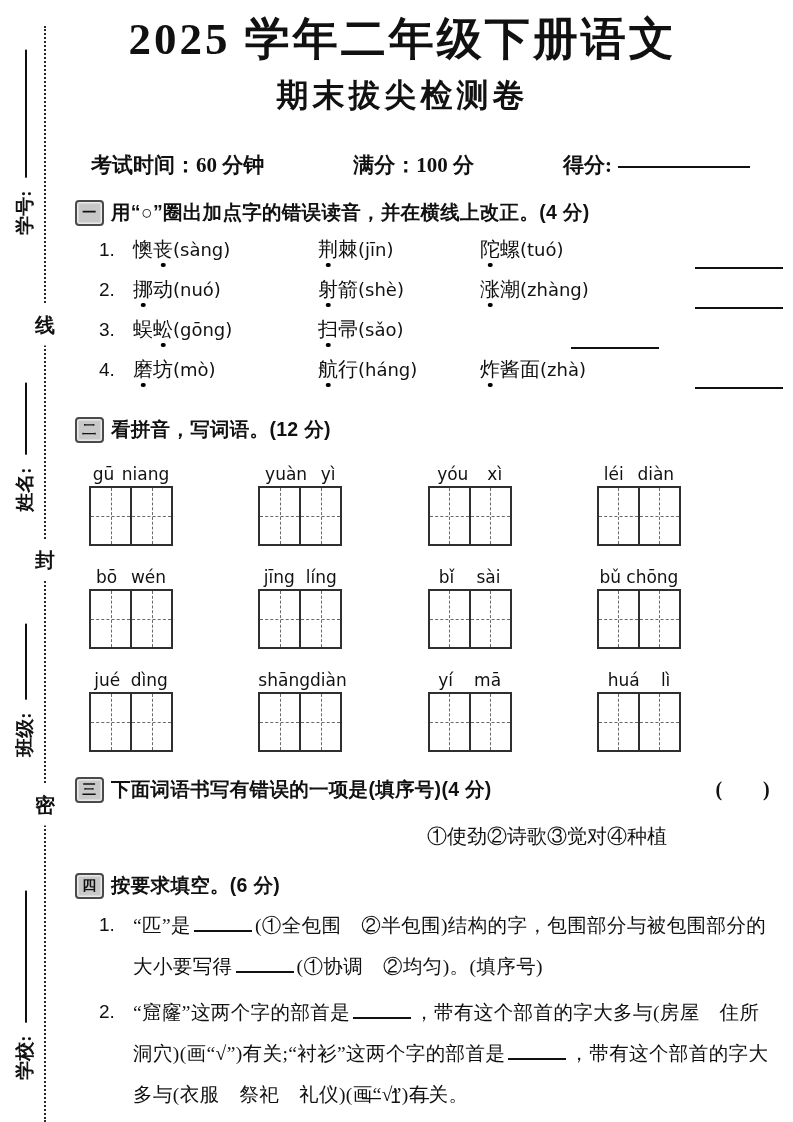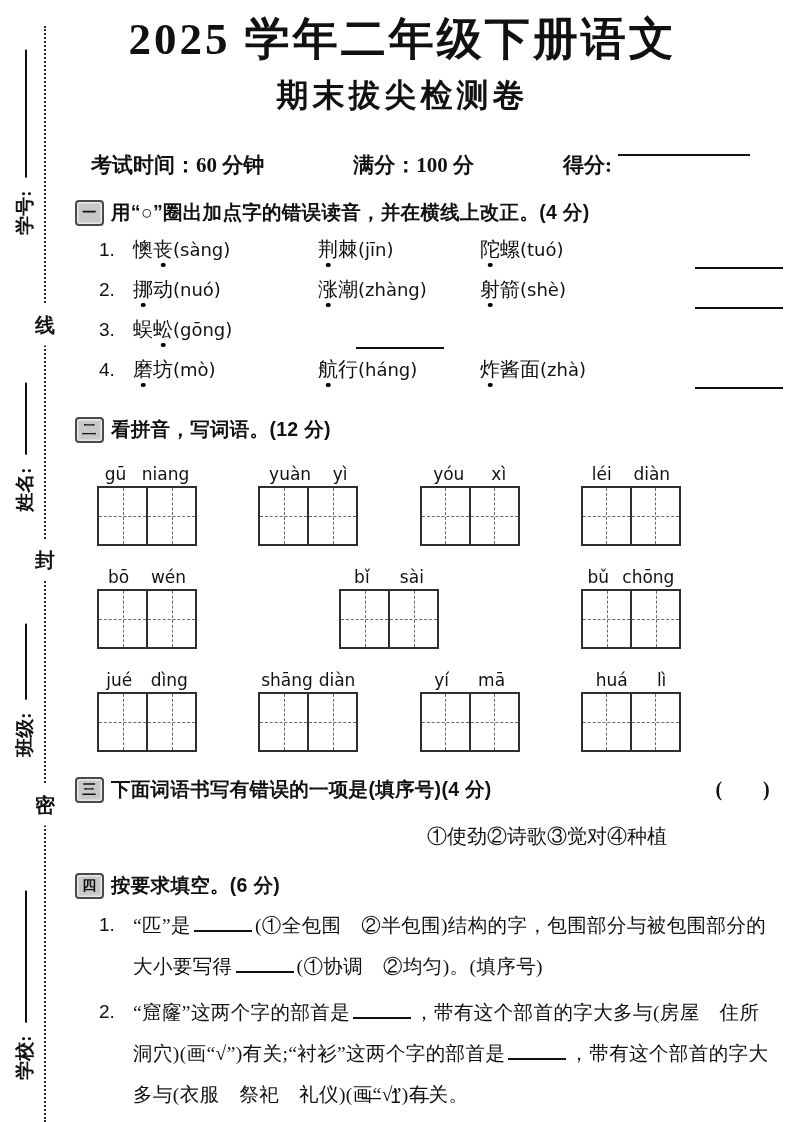--- a/index.html
+++ b/index.html
@@ -18,21 +18,21 @@
   .mfield{position:absolute;left:25px;transform:translate(-50%,-50%) rotate(-90deg);
     display:flex;align-items:center;gap:13px;white-space:nowrap;font-size:19px;font-weight:bold;}
   .mline{display:inline-block;border-bottom:2px solid #111;height:2px;}
 
   
   .content{position:absolute;left:75px;top:0;width:705px;}
   .title1{margin:14px 50px 0 0;text-align:center;font-size:45px;font-weight:bold;letter-spacing:3px;line-height:1.15;}
   .title2{margin:10px 50px 0 0;text-align:center;font-size:32px;font-weight:bold;letter-spacing:4px;line-height:1.2;}
   .info-row{margin-top:37px;padding:0 30px 0 16px;display:flex;justify-content:space-between;
     font-size:21px;font-weight:bold;align-items:flex-end;}
-  .score-wrap{display:flex;align-items:flex-start;}
+  .score-wrap{display:flex;align-items:center;}
   .score-line{display:inline-block;width:132px;border-bottom:2px solid #111;height:3px;margin-left:6px;}
 
   .q-header{display:flex;align-items:center;margin-top:20px;
     font-family:"Liberation Sans","DejaVu Sans",sans-serif;font-weight:bold;font-size:19.5px;letter-spacing:.3px;}
   .marker{display:inline-flex;align-items:center;justify-content:center;flex:0 0 auto;
     width:25px;height:22px;margin-right:7px;background:#c8c8c8;border:2px solid #4a4a4a;border-radius:4px;
     font-size:14px;font-weight:bold;color:#111;box-shadow:inset 0 0 0 1.5px #e9e9e9;}
   .q-header .bracket{margin-left:auto;margin-right:10px;font-family:"Liberation Serif",serif;font-size:20px;font-weight:bold;}
 
   
@@ -42,21 +42,21 @@
   .q1-num{font-family:"Liberation Sans","DejaVu Sans",sans-serif;font-size:19px;}
   .q1-word{white-space:nowrap;}
   .zi{position:relative;}
   .zi.dot::after{content:'';position:absolute;left:50%;transform:translateX(-50%);bottom:-7px;
     width:4.5px;height:4.5px;border-radius:50%;background:#000;}
   .py{font-family:"DejaVu Sans","Liberation Sans",sans-serif;font-size:18px;margin-top:48px;}
   .q1-line{align-self:center;justify-self:end;width:88px;height:24px;margin-right:36px;border-bottom:2px solid #111;}
 
   
   .q2-row{margin:17px 0 0 14px;width:592px;display:flex;justify-content:space-between;}
-  .q2-block{width:100px;margin-left:8px;}
+  .q2-block{width:84px;}
   .q2-py{display:flex;justify-content:space-around;font-family:"DejaVu Sans","Liberation Sans",sans-serif;
     font-size:17px;height:24px;align-items:flex-end;margin-bottom:2px;white-space:nowrap;}
   .tzg{display:flex;border:2px solid #2f2f2f;height:56px;background:#fff;}
   .tzg .cell{flex:1;position:relative;}
   .tzg .cell + .cell{border-left:2px solid #2f2f2f;}
   .cell .vd{position:absolute;left:50%;top:0;bottom:0;width:0;border-left:1px dashed #6a6a6a;}
   .cell .hd{position:absolute;top:50%;left:0;right:0;height:0;border-top:1px dashed #6a6a6a;}
 
   
   #q3-options{margin:20px 0 0 26px;width:566px;display:flex;justify-content:flex-end;font-size:20px;}
@@ -124,27 +124,28 @@
         <div class="q1-row">
           <span class="q1-num">1.</span>
           <span class="q1-word"><span class="zi">懊</span><span class="zi dot">丧</span><span class="py">(sàng)</span></span>
           <span class="q1-word"><span class="zi dot">荆</span><span class="zi">棘</span><span class="py">(jīn)</span></span>
           <span class="q1-word"><span class="zi dot">陀</span><span class="zi">螺</span><span class="py">(tuó)</span></span>
           <span class="q1-line"></span>
         </div>
         <div class="q1-row">
           <span class="q1-num">2.</span>
           <span class="q1-word"><span class="zi dot">挪</span><span class="zi">动</span><span class="py">(nuó)</span></span>
+          <span class="q1-word"><span class="zi dot">射</span><span class="zi">箭</span><span class="py">(shè)</span></span>
           <span class="q1-word"><span class="zi dot">涨</span><span class="zi">潮</span><span class="py">(zhàng)</span></span>
-          <span class="q1-word"><span class="zi dot">射</span><span class="zi">箭</span><span class="py">(shè)</span></span>
           <span class="q1-line"></span>
         </div>
         <div class="q1-row">
           <span class="q1-num">3.</span>
           <span class="q1-word"><span class="zi">蜈</span><span class="zi dot">蚣</span><span class="py">(gōng)</span></span>
+          <span class="q1-word"><span class="zi dot">扫</span><span class="zi">帚</span><span class="py">(sǎo)</span></span>
           <span class="q1-line"></span>
         </div>
         <div class="q1-row">
           <span class="q1-num">4.</span>
           <span class="q1-word"><span class="zi dot">磨</span><span class="zi">坊</span><span class="py">(mò)</span></span>
           <span class="q1-word"><span class="zi dot">航</span><span class="zi">行</span><span class="py">(háng)</span></span>
           <span class="q1-word"><span class="zi dot">炸</span><span class="zi">酱</span><span class="zi">面</span><span class="py">(zhà)</span></span>
           <span class="q1-line"></span>
         </div>
       </div>
@@ -232,20 +233,36 @@
                 <i class="hd"></i>
               </div>
               <div class="cell">
                 <i class="vd"></i>
                 <i class="hd"></i>
               </div>
             </div>
           </div>
           <div class="q2-block">
             <div class="q2-py">
+              <span>jīng</span>
+              <span>líng</span>
+            </div>
+            <div class="tzg">
+              <div class="cell">
+                <i class="vd"></i>
+                <i class="hd"></i>
+              </div>
+              <div class="cell">
+                <i class="vd"></i>
+                <i class="hd"></i>
+              </div>
+            </div>
+          </div>
+          <div class="q2-block">
+            <div class="q2-py">
               <span>bǐ</span>
               <span>sài</span>
             </div>
             <div class="tzg">
               <div class="cell">
                 <i class="vd"></i>
                 <i class="hd"></i>
               </div>
               <div class="cell">
                 <i class="vd"></i>

